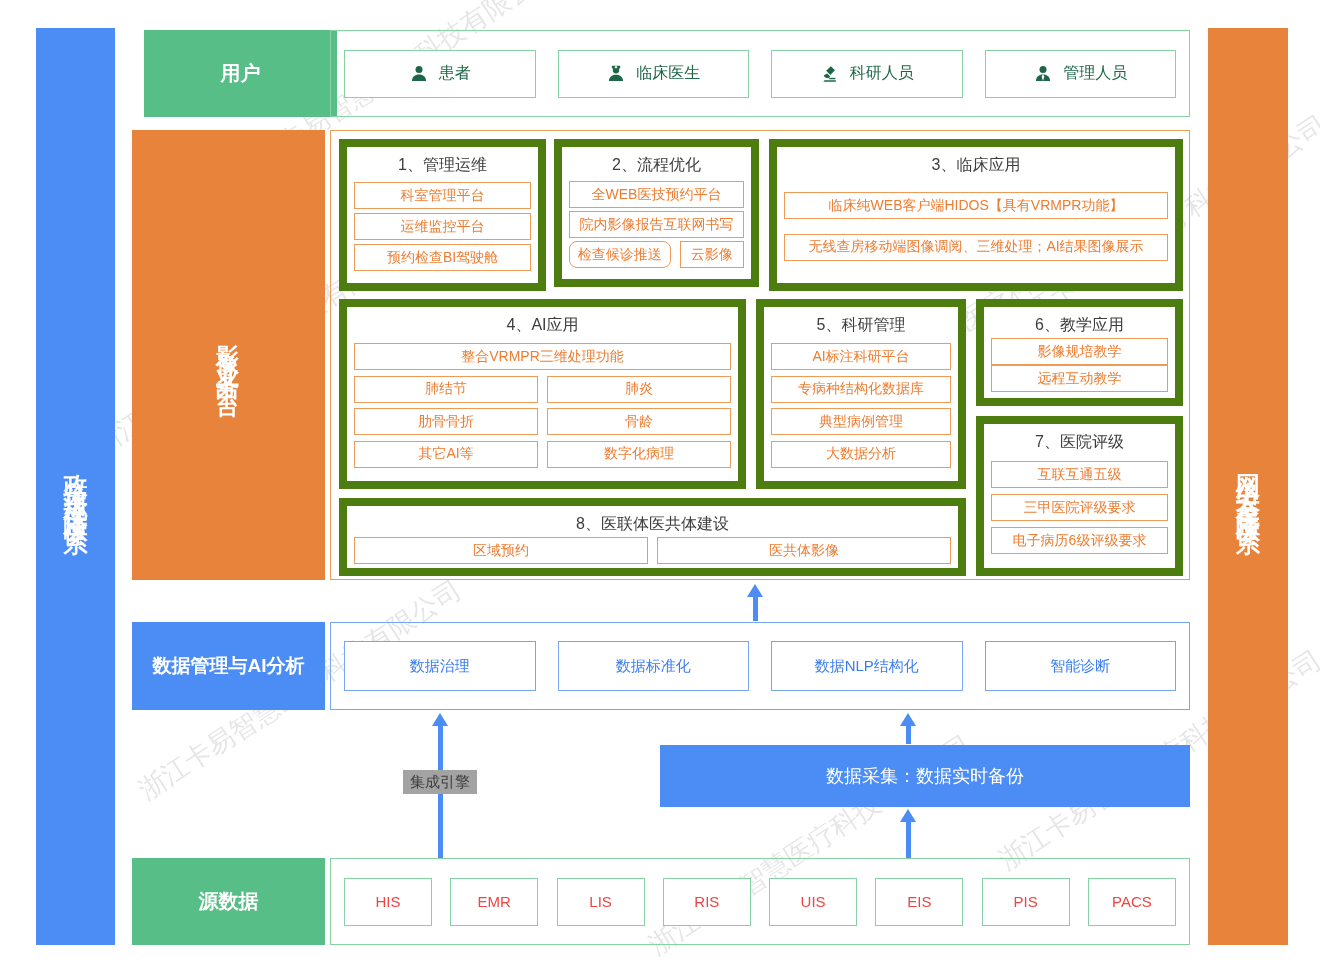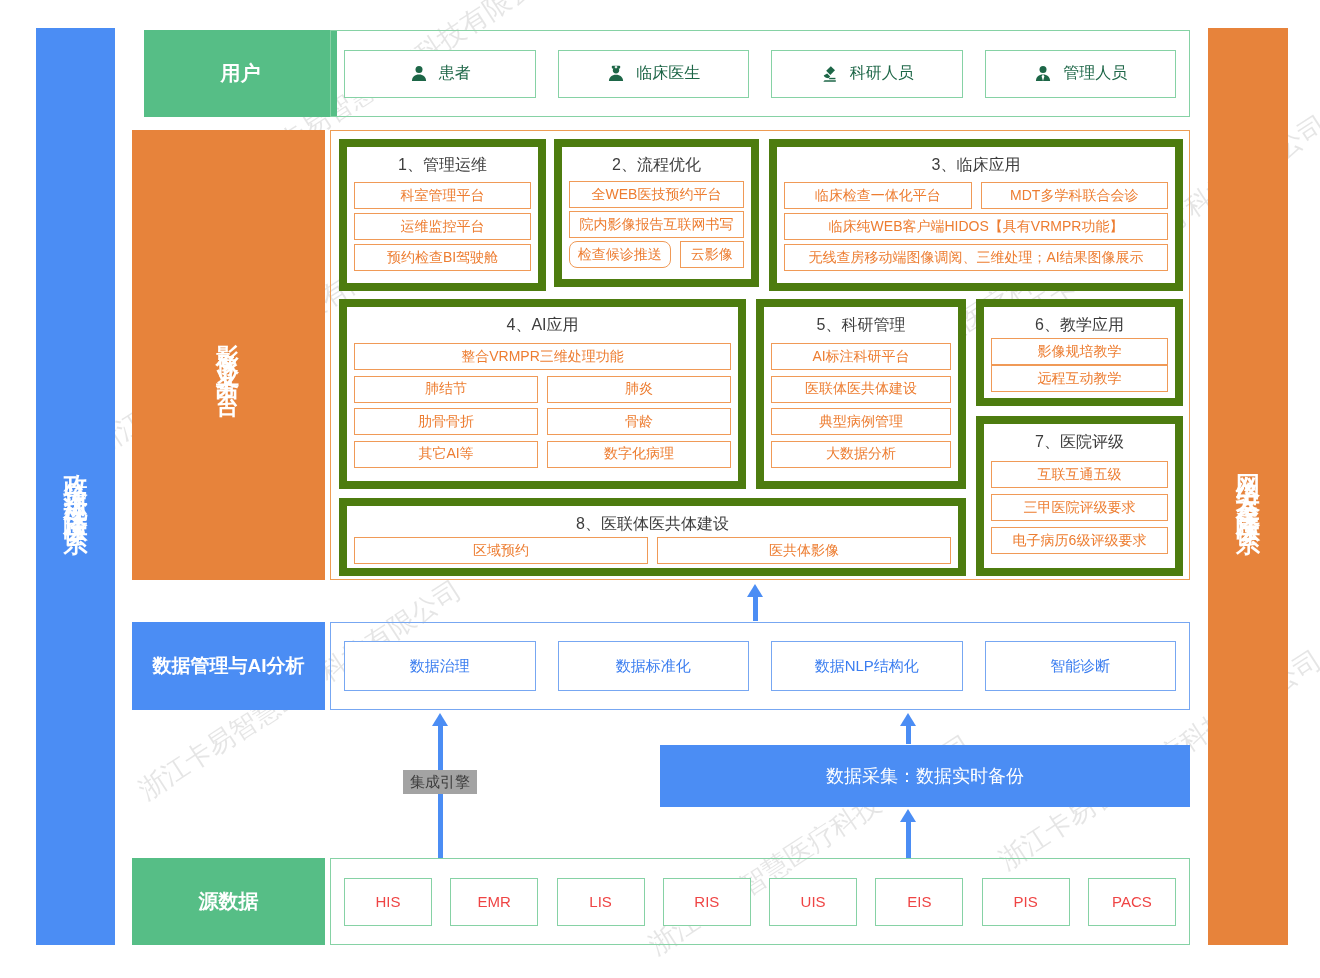--- a/index.html
+++ b/index.html
@@ -185,24 +185,20 @@
           <div class="item" style="flex:1.6;border-radius:8px;">检查候诊推送</div>
           <div class="item">云影像</div>
         </div>
       </div>
     </div>
 
     <div class="sec" style="left:438px; top:8px; width:414px; height:152px;">
       <div class="sec-title">3、临床应用</div>
       <div class="sec-rows">
         <div class="srow">
-          <div class="item">临床检查一体化平台</div>
-          <div class="item">MDT多学科联合会诊</div>
-        </div>
-        <div class="srow">
             <div class="item">临床纯WEB客户端HIDOS【具有VRMPR功能】</div>
           </div>
         <div class="srow">
             <div class="item">无线查房移动端图像调阅、三维处理；AI结果图像展示</div>
           </div>
       </div>
     </div>
 
     <div class="sec" style="left:8px; top:168px; width:407px; height:190px;">
       <div class="sec-title">4、AI应用</div>
@@ -225,21 +221,21 @@
       </div>
     </div>
 
     <div class="sec" style="left:425px; top:168px; width:210px; height:190px;">
       <div class="sec-title">5、科研管理</div>
       <div class="sec-rows">
         <div class="srow">
             <div class="item">AI标注科研平台</div>
           </div>
         <div class="srow">
-            <div class="item">医联体医共体建设</div>
+            <div class="item">专病种结构化数据库</div>
           </div>
         <div class="srow">
             <div class="item">典型病例管理</div>
           </div>
         <div class="srow">
             <div class="item">大数据分析</div>
           </div>
       </div>
     </div>
 

